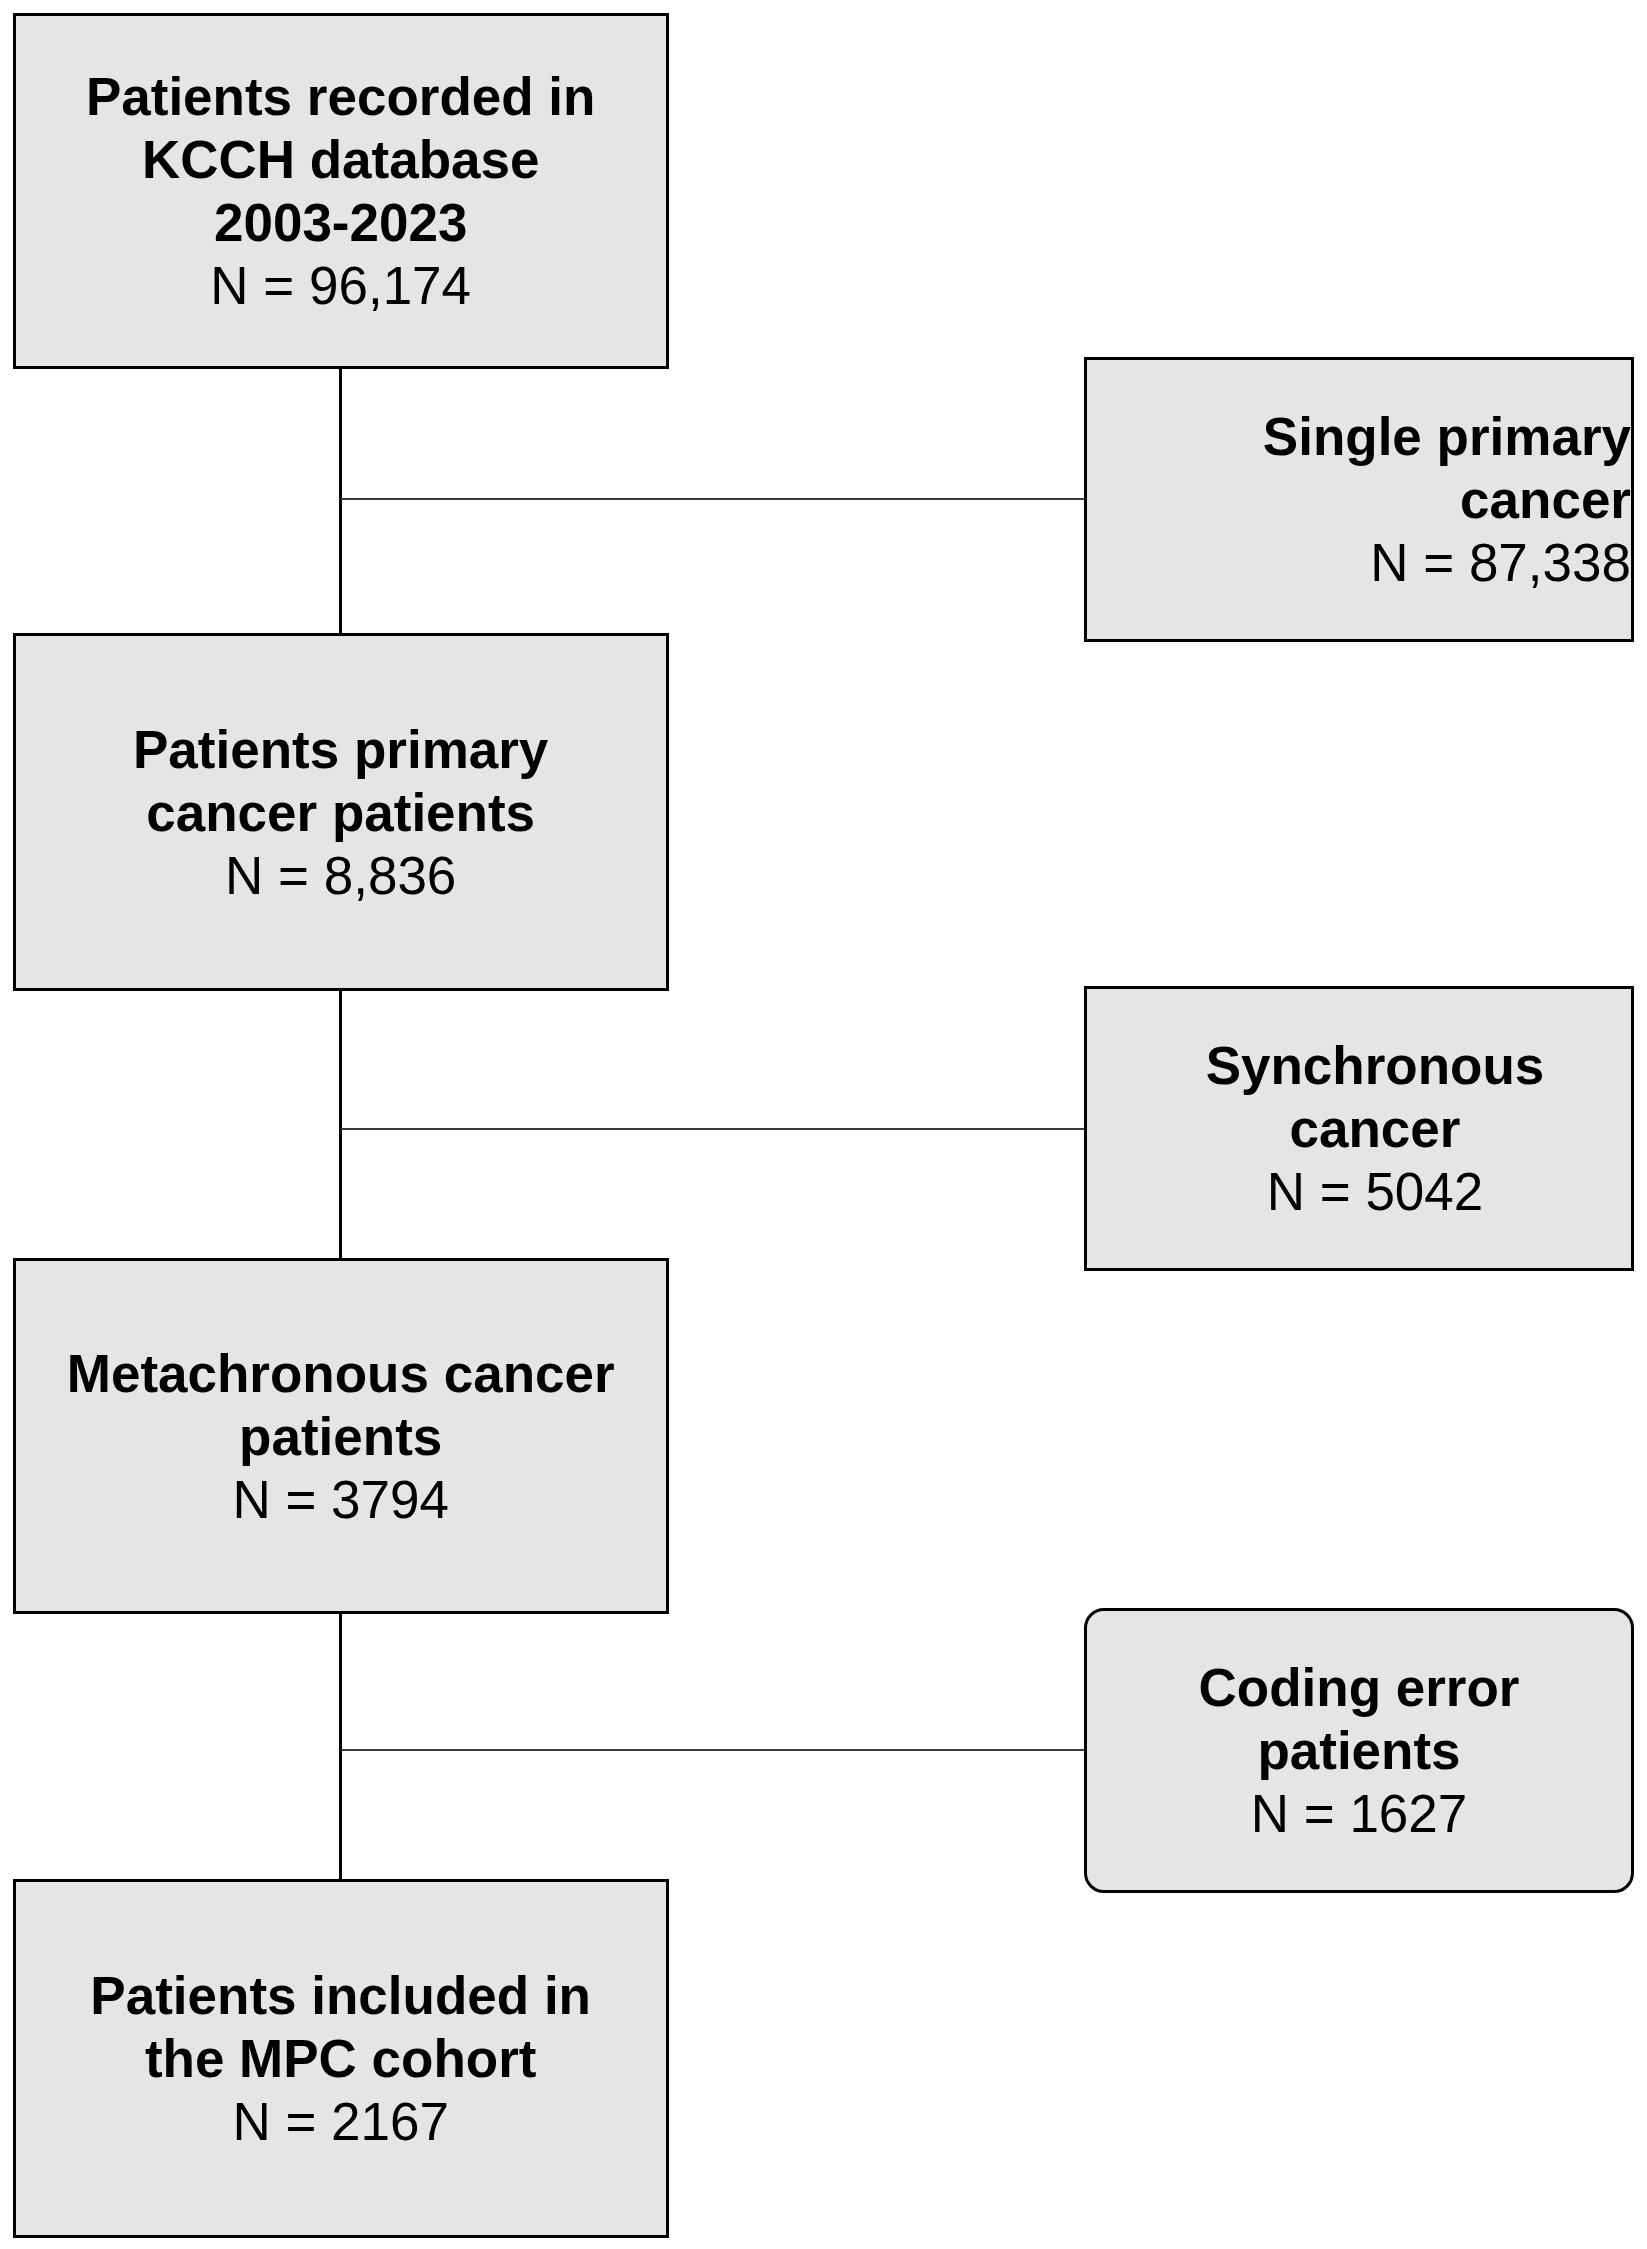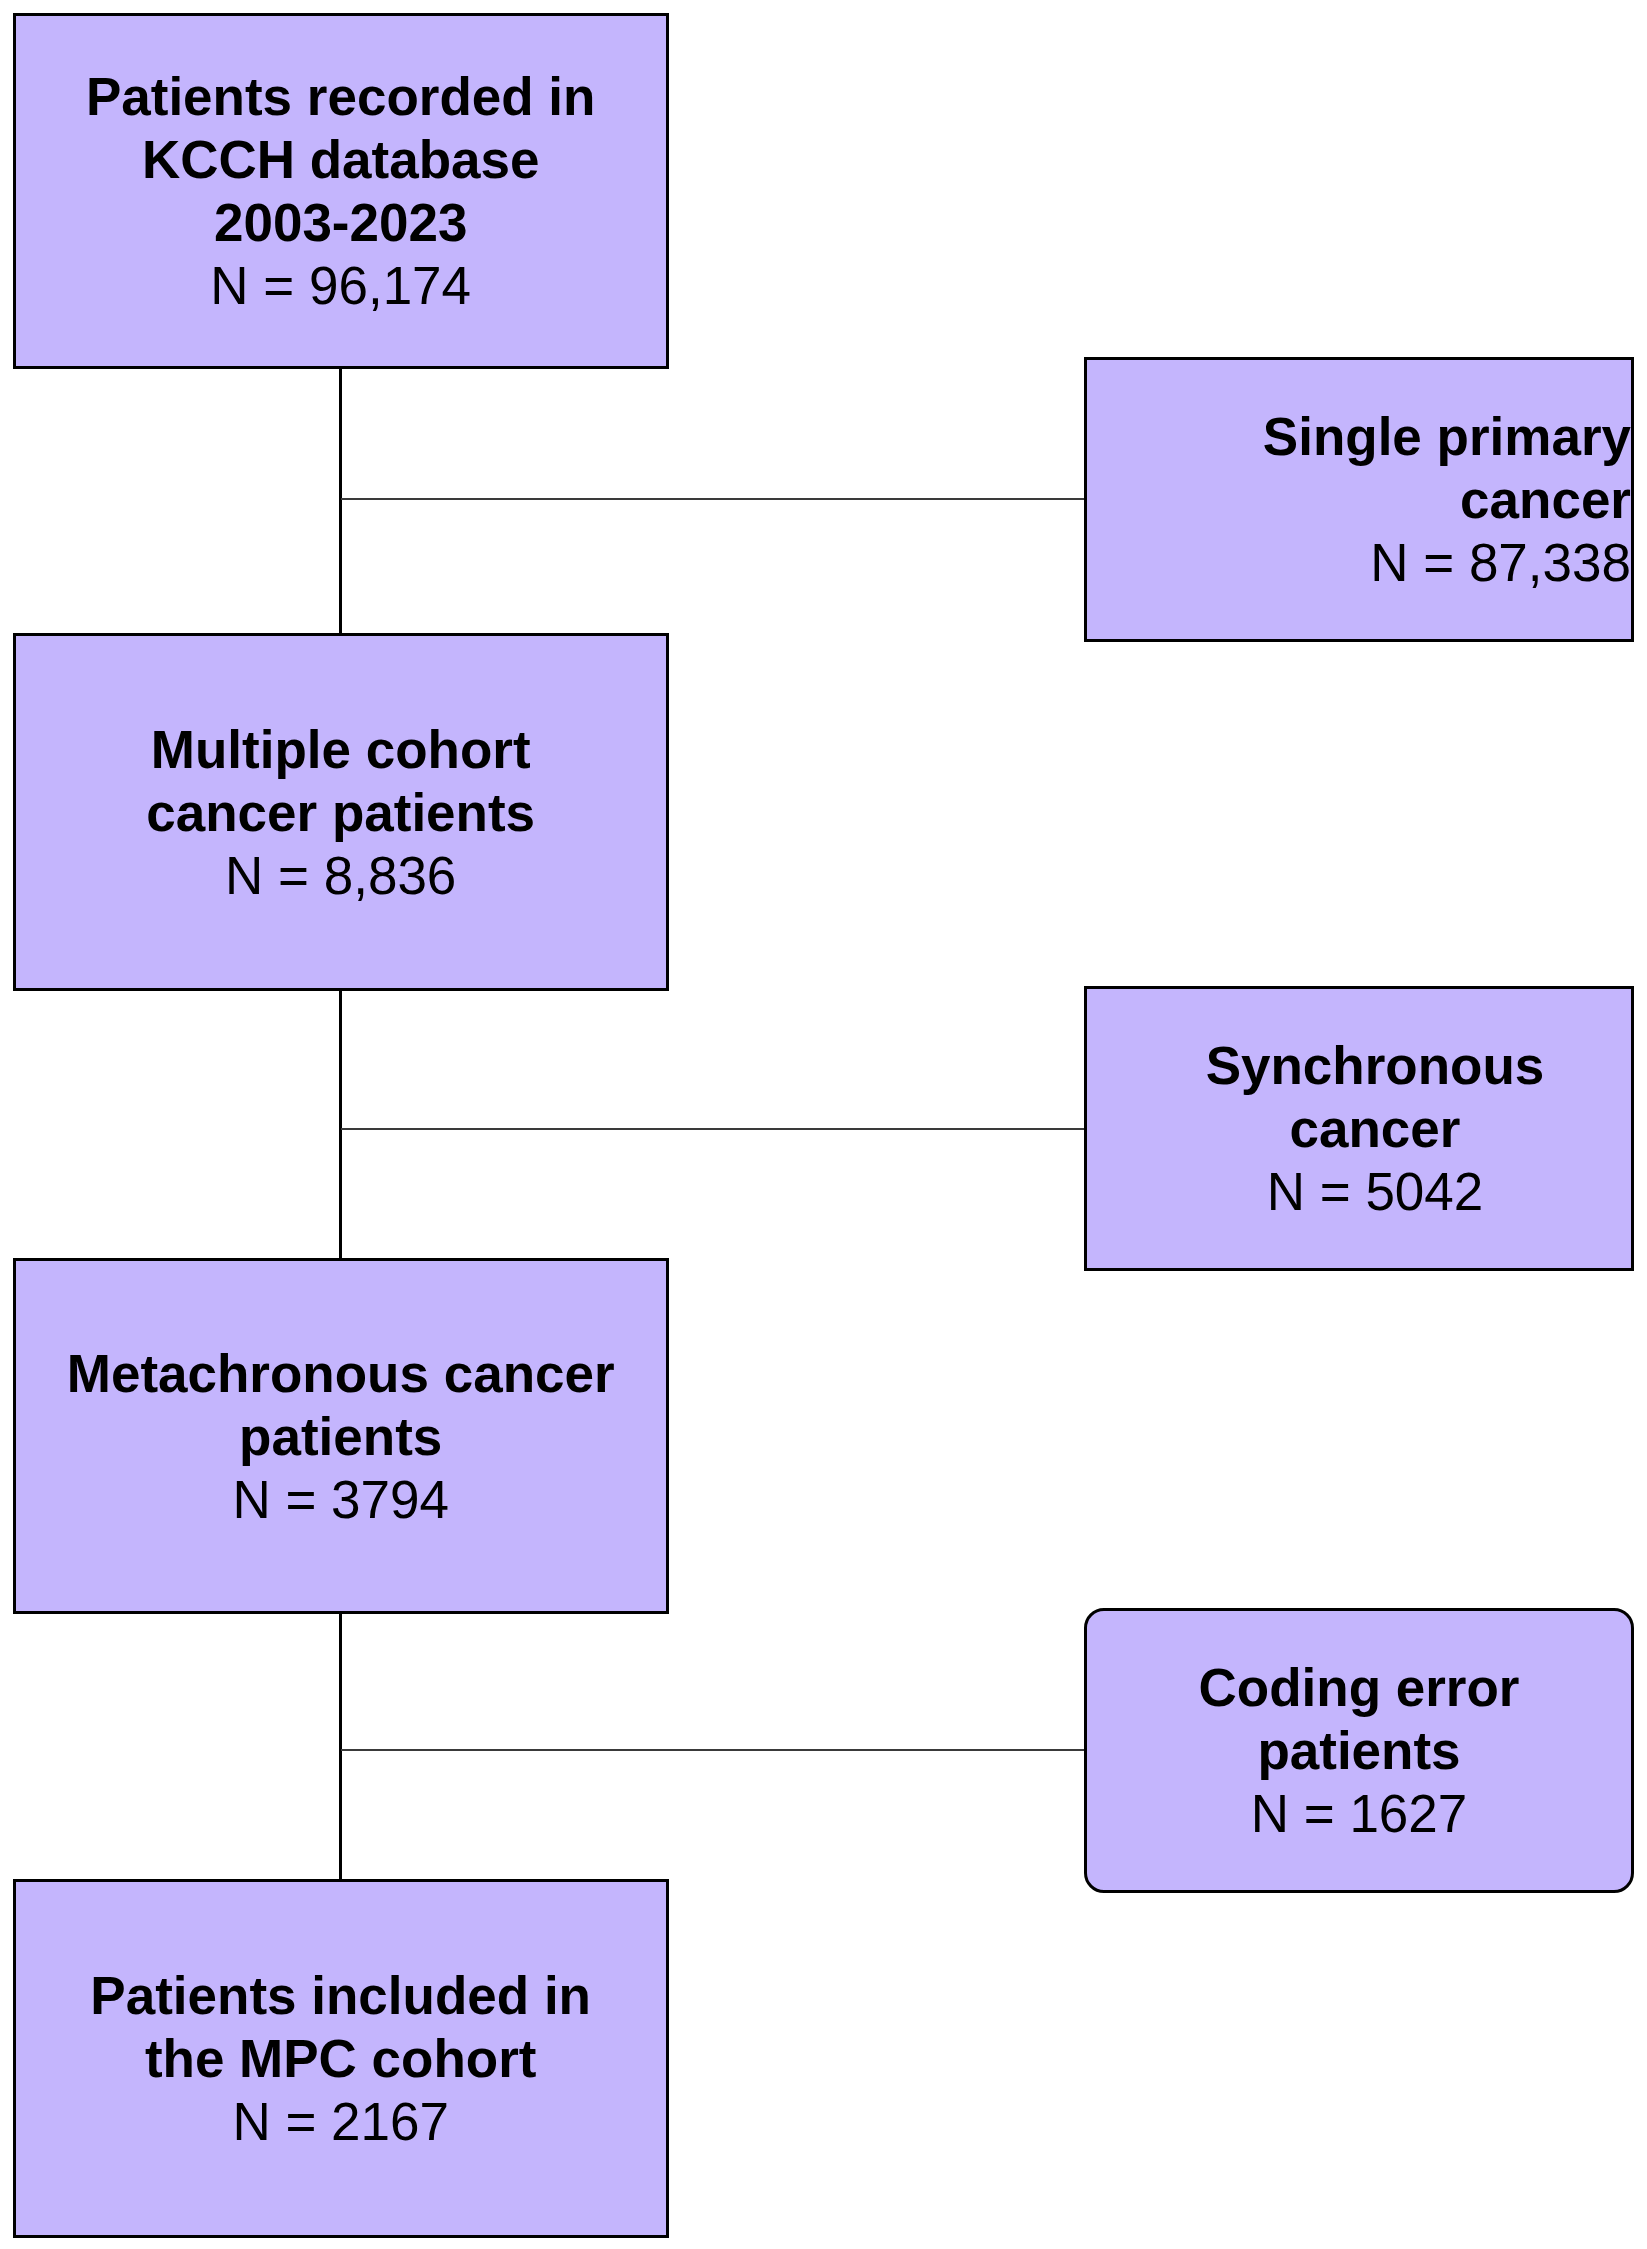--- a/index.html
+++ b/index.html
@@ -12,21 +12,21 @@
     width: 1647px;
     height: 2250px;
     background: #ffffff;
     font-family: "Liberation Sans", "DejaVu Sans", sans-serif;
     color: #000000;
     overflow: hidden;
   }
   .fbox {
     position: absolute;
     border: 3.6px solid #000000;
-    background: #c4b5fd;
+    background: #e5e5e5;
     box-sizing: border-box;
     display: flex;
     flex-direction: column;
     justify-content: center;
     align-items: center;
     text-align: center;
     font-size: 53px;
     line-height: 63px;
   }
   .fbox .title-line {
@@ -80,21 +80,21 @@
   <div class="hline h3"></div>
 
   <div class="fbox box-kcch">
     <div class="title-line">Patients recorded in</div>
     <div class="title-line">KCCH database</div>
     <div class="title-line">2003-2023</div>
     <div class="n-line">N = 96,174</div>
   </div>
 
   <div class="fbox box-multiple">
-    <div class="title-line">Multiple cohort</div>
+    <div class="title-line">Patients primary</div>
     <div class="title-line">cancer patients</div>
     <div class="n-line">N = 8,836</div>
   </div>
 
   <div class="fbox box-metachronous">
     <div class="title-line">Metachronous cancer</div>
     <div class="title-line">patients</div>
     <div class="n-line">N = 3794</div>
   </div>
 

